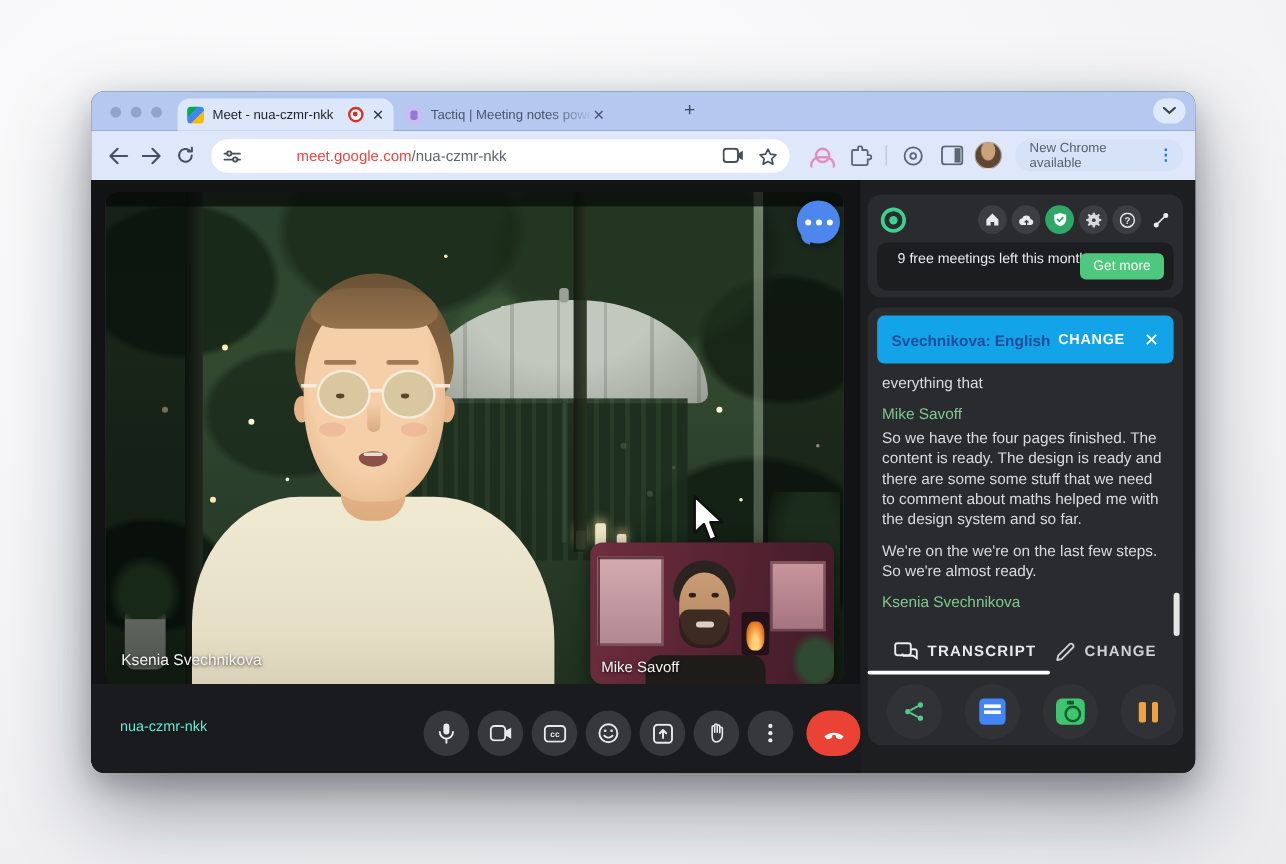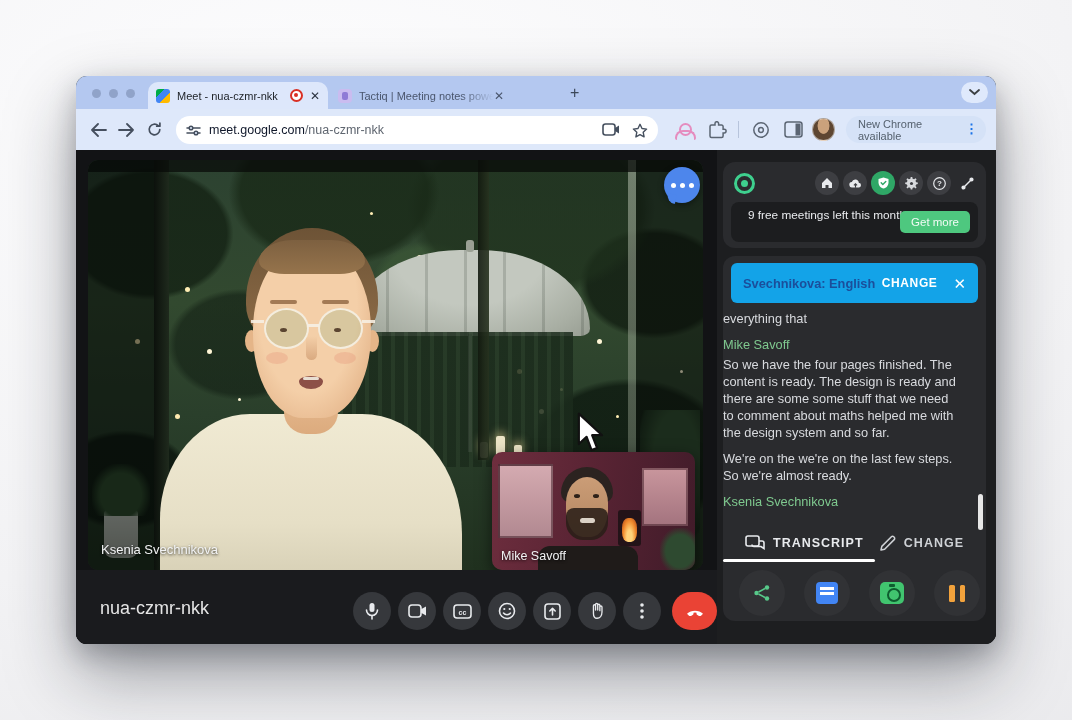--- a/index.html
+++ b/index.html
@@ -45,21 +45,21 @@
   .collapse-pill { position:absolute; right:8px; top:6px; width:27px; height:21px;
     background:#dfe9fc; border-radius:11px; display:flex; align-items:center; justify-content:center; }
 
   
   .toolbar { position:absolute; left:0; top:33px; width:100%; height:41px; background:#dee8fa;
     display:flex; align-items:center; }
   .navbtn { width:28px; height:28px; display:flex; align-items:center; justify-content:center; color:#454f5e; }
   .urlbar { position:absolute; left:100px; top:7px; width:482px; height:28px; background:#ffffff;
     border-radius:14px; display:flex; align-items:center; padding:0 10px; }
   .url-text { font-size:12.5px; margin-left:8px; flex:1; white-space:nowrap; overflow:hidden;}
-  .url-host { color:#0f172a; }
+  .url-host { color:#ef4444;margin-left:38px; }
   .url-path { color:#5f6670; }
   .ext-pink { position:absolute; left:598px; top:12px; width:20px; height:18px; }
   .ext-pink::before { content:""; position:absolute; left:5px; top:2px; width:9px; height:9px;
     border-radius:50%; border:2px solid #e58cbf; }
   .ext-pink::after { content:""; position:absolute; left:1px; top:9px; width:17px; height:8px;
     border-radius:8px 8px 2px 2px; border:2px solid #e58cbf; border-bottom:none; }
   .sep { position:absolute; left:662px; top:12px; width:1px; height:17px; background:#b7c4dc; }
   .avatar { position:absolute; left:736px; top:9px; width:23px; height:23px; border-radius:50%;
     background:radial-gradient(at 50% 32%, #caa27c 0 38%, #5d4632 42% 72%, #3a2d22 100%);
     border:1px solid rgba(255,255,255,.5); }
@@ -191,21 +191,21 @@
   .m-eye { position:absolute; top:42px; width:6px; height:3.5px; background:#2e2118; border-radius:50%; }
   .m-torso { position:absolute; left:46px; top:94px; width:100px; height:24px; background:#1f1b19;
     border-radius:12px 12px 0 0; }
   .pip .name-tag { left:9px; bottom:7px; font-size:12.5px; }
 
   
   .cursor { position:absolute; left:488px; top:252px; z-index:30; }
 
   
   .meetbar { position:absolute; left:0; top:420px; width:641px; height:74px; background:#1a1b1e; }
-  .meet-code { position:absolute; left:24px; top:28px; font-size:18px; color:#e5e5e5; }
+  .meet-code { position:absolute; left:24px; top:28px; font-size:12px; color:#5eead4; }
   .mctrl { position:absolute; top:442px; width:38px; height:38px; border-radius:50%;
     background:#36383c; display:flex; align-items:center; justify-content:center; color:#e8eaed; }
   .endcall { position:absolute; left:596px; top:442px; width:45px; height:38px; border-radius:19px;
     background:#ea4335; display:flex; align-items:center; justify-content:center; z-index:6; }
 
   
   .sidebar { position:absolute; left:641px; top:0; width:279px; height:494px; background:#1d1e20; }
   .card { position:absolute; left:6px; width:263px; background:#2a2b2e; border-radius:12px; }
   .card1 { top:12px; height:86px; }
   .tq-logo { position:absolute; left:11px; top:11px; width:21px; height:21px; border-radius:50%;
@@ -221,21 +221,21 @@
   .freebox .txt { position:absolute; left:16px; top:6px; width:160px; font-size:11.8px; line-height:14px;
     color:#e8eaed; text-align:center; }
   .getmore { position:absolute; right:8px; top:9px; height:22px; padding:0 11px; background:#4ec87f;
     border-radius:5px; font-size:11.5px; color:#f2fbf5; display:flex; align-items:center; }
   .card2 { top:106px; height:365px; }
   .banner { position:absolute; left:8px; top:7px; width:247px; height:40px; background:#13a3e8;
     border-radius:6px; display:flex; align-items:center; padding:0 12px; }
   .banner .bt { font-size:12.8px; font-weight:bold; color:#1b4e9b; flex:1; }
   .banner .ch { font-size:12px; font-weight:bold; color:#ffffff; letter-spacing:.6px; margin-right:16px; }
   .banner .bx { font-size:15px; color:#ffffff; line-height:1; }
-  .ttext { position:absolute; left:0; top:54px; width:239px; font-size:12.8px; line-height:17px;
+  .ttext { position:absolute; left:12px; top:54px; width:239px; font-size:12.8px; line-height:17px;
     color:#d8dade; }
   .ttext p { margin-bottom:9px; }
   .ttext .speaker { color:#7fc98f; margin-bottom:3px; }
   .scrollthumb { position:absolute; right:3px; top:238px; width:5px; height:36px; background:#e7e7e7;
     border-radius:3px; }
   .ttabs { position:absolute; left:0; top:272px; width:100%; height:30px; display:flex;
     align-items:center;font-weight:bold; }
   .ttab { display:flex; align-items:center; gap:8px; font-size:12.5px; letter-spacing:1px;
     color:#e8eaed; }
   .ttab.t1 { margin-left:22px; }

